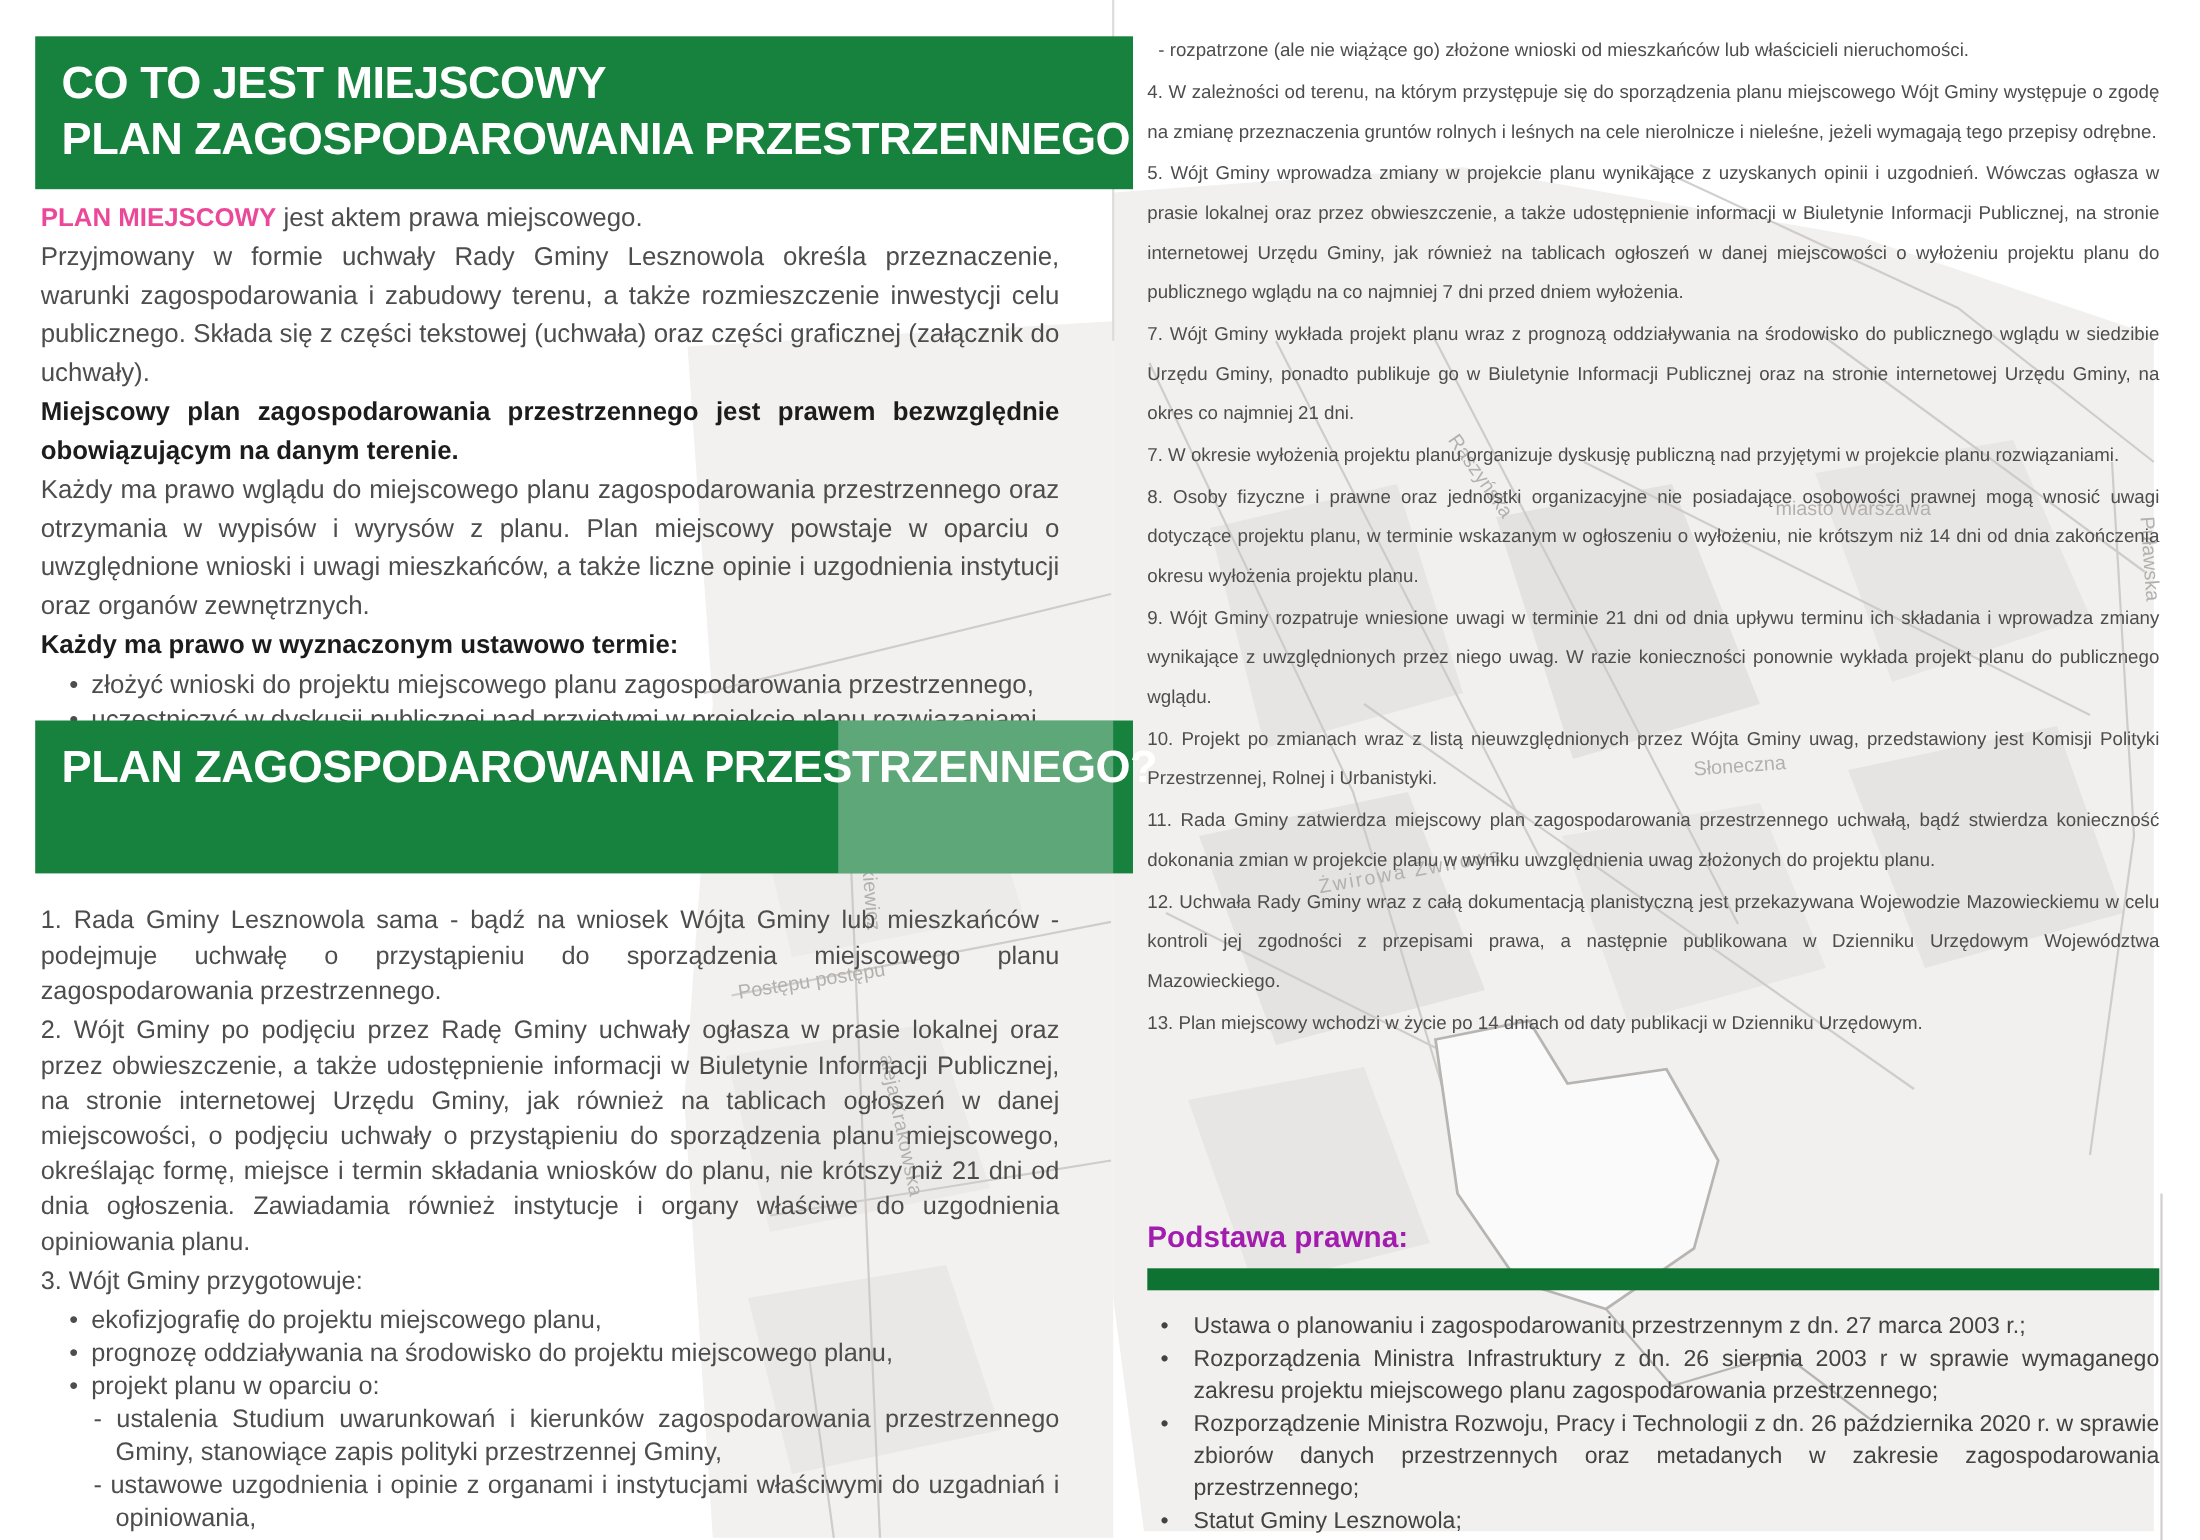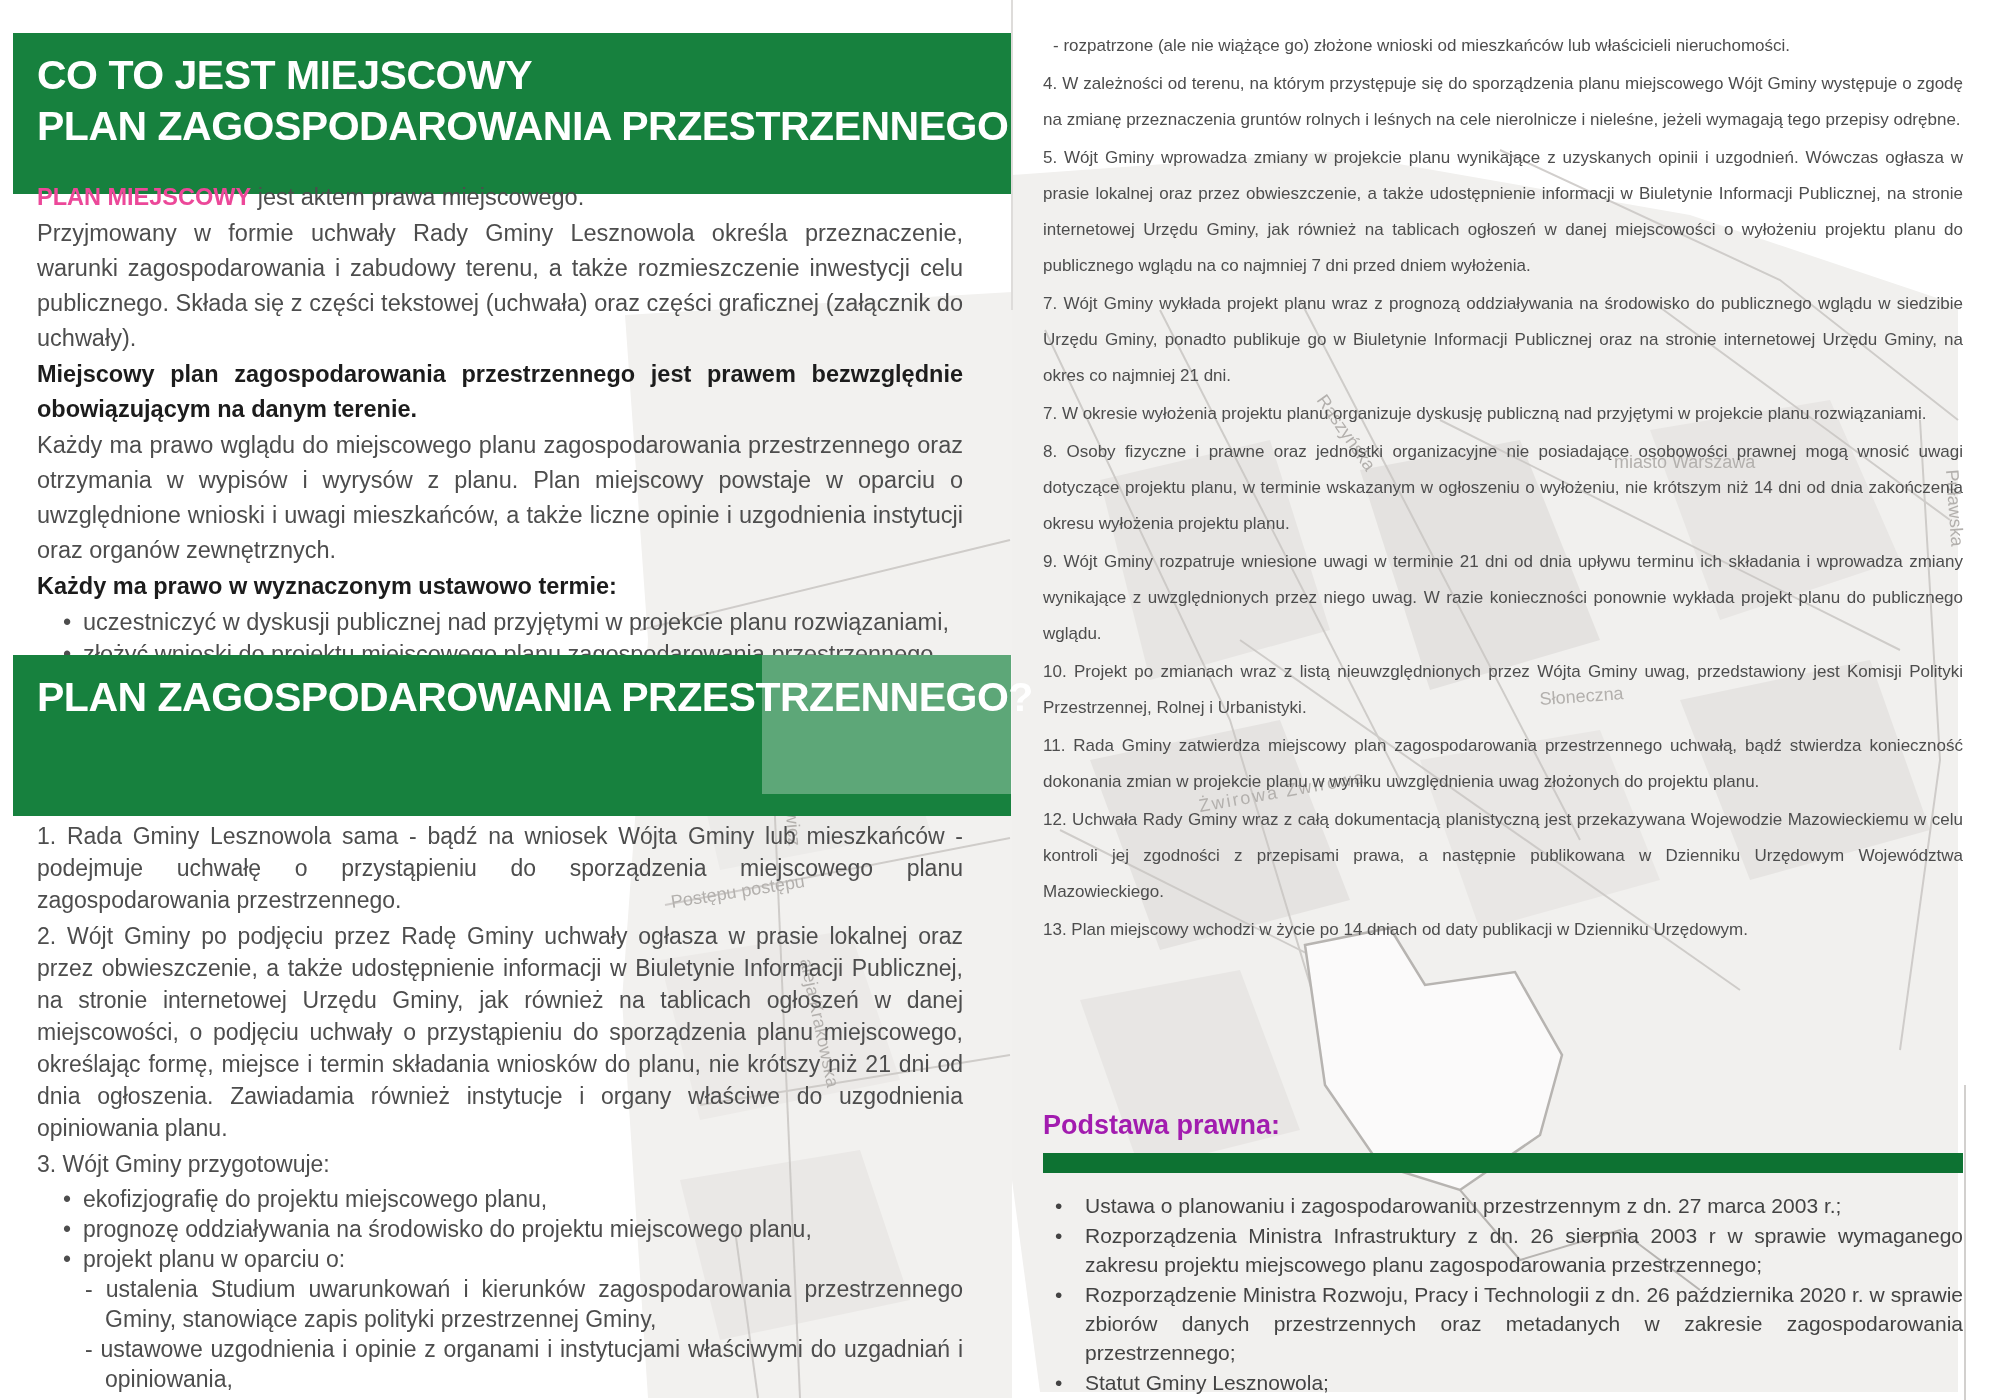--- a/index.html
+++ b/index.html
@@ -8,21 +8,21 @@
     font-family:"Liberation Sans","DejaVu Sans",sans-serif;color:#4d4d4d;
     -webkit-font-smoothing:antialiased;
   }
   
   .map-layer{position:absolute;left:0;top:0;z-index:0;}
   
   .fold-line{position:absolute;left:1011px;top:0;width:2px;height:310px;background:#dedcda;z-index:1;}
   .edge-line{position:absolute;left:1964px;top:1085px;width:2px;height:315px;background:#d2d0ce;z-index:1;}
   
   .banner{
-    position:absolute;left:13px;width:998px;height:161px;background:#17813e;z-index:2;
+    position:absolute;left:32px;width:998px;height:139px;background:#17813e;z-index:2;
     color:#ffffff;font-weight:700;font-size:41px;line-height:51px;letter-spacing:-0.5px;
     padding:17px 0 0 24px;box-sizing:border-box;white-space:nowrap;
   }
   .banner span{display:block;}
   #banner-what-is{top:33px;}
   #banner-how-made{top:655px;}
   .banner-light-overlay{
     position:absolute;left:762px;top:655px;width:250px;height:139px;
     background:rgba(255,255,255,0.30);z-index:3;pointer-events:none;
   }
@@ -109,22 +109,22 @@
     <span>PLAN ZAGOSPODAROWANIA PRZESTRZENNEGO</span>
   </div>
 
   <div class="lcol" id="intro-block">
     <p><span class="bold-lead">PLAN MIEJSCOWY</span><span> jest aktem prawa miejscowego.</span></p>
     <p>Przyjmowany w formie uchwały Rady Gminy Lesznowola określa przeznaczenie, warunki zagospodarowania i zabudowy terenu, a także rozmieszczenie inwestycji celu publicznego. Składa się z części tekstowej (uchwała) oraz części graficznej (załącznik do uchwały).</p>
     <p class="p-bold">Miejscowy plan zagospodarowania przestrzennego jest prawem bezwzględnie obowiązującym na danym terenie.</p>
     <p>Każdy ma prawo wglądu do miejscowego planu zagospodarowania przestrzennego oraz otrzymania w wypisów i wyrysów z planu. Plan miejscowy powstaje w oparciu o uwzględnione wnioski i uwagi mieszkańców, a także liczne opinie i uzgodnienia instytucji oraz organów zewnętrznych.</p>
     <p class="p-bold">Każdy ma prawo w wyznaczonym ustawowo termie:</p>
     <ul class="dots">
+      <li>złożyć wnioski do projektu miejscowego planu zagospodarowania przestrzennego,</li>
       <li>uczestniczyć w dyskusji publicznej nad przyjętymi w projekcie planu rozwiązaniami,</li>
-      <li>złożyć wnioski do projektu miejscowego planu zagospodarowania przestrzennego,</li>
       <li>złożyć uwagi do wyłożonego do publicznego wglądu projektu planu miejscowego.</li>
     </ul>
   </div>
 
   <div class="banner" id="banner-how-made">
     <span>PLAN ZAGOSPODAROWANIA PRZESTRZENNEGO?</span>
   </div>
   <div class="banner-light-overlay"></div>
 
   <div class="lcol" id="process-block">

